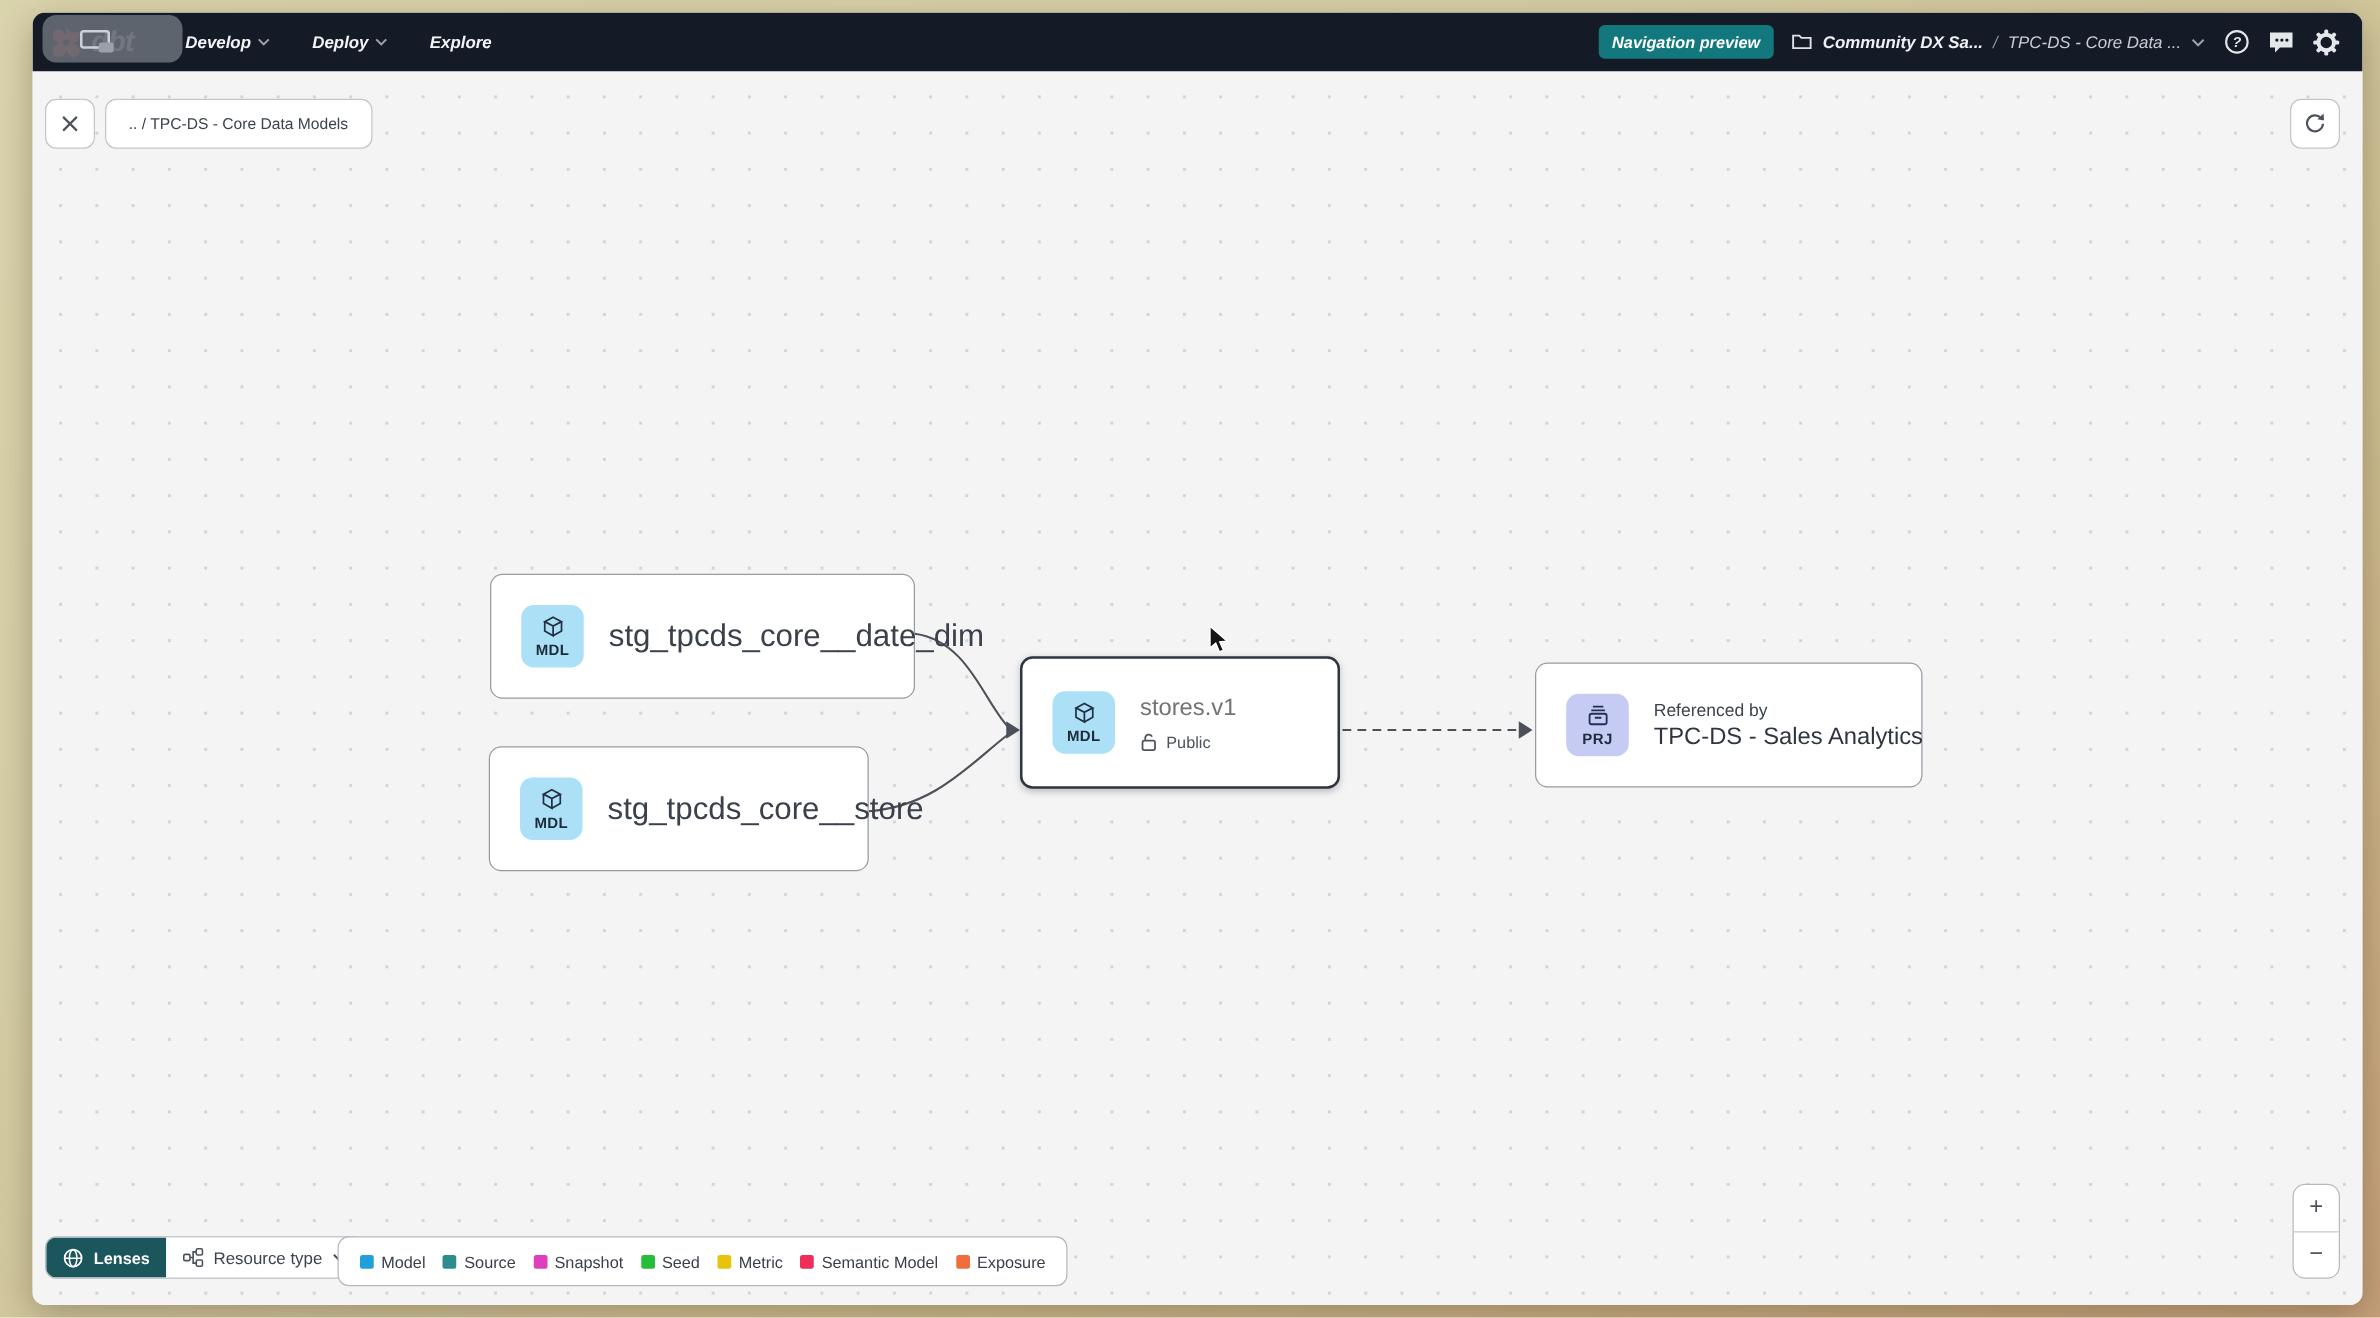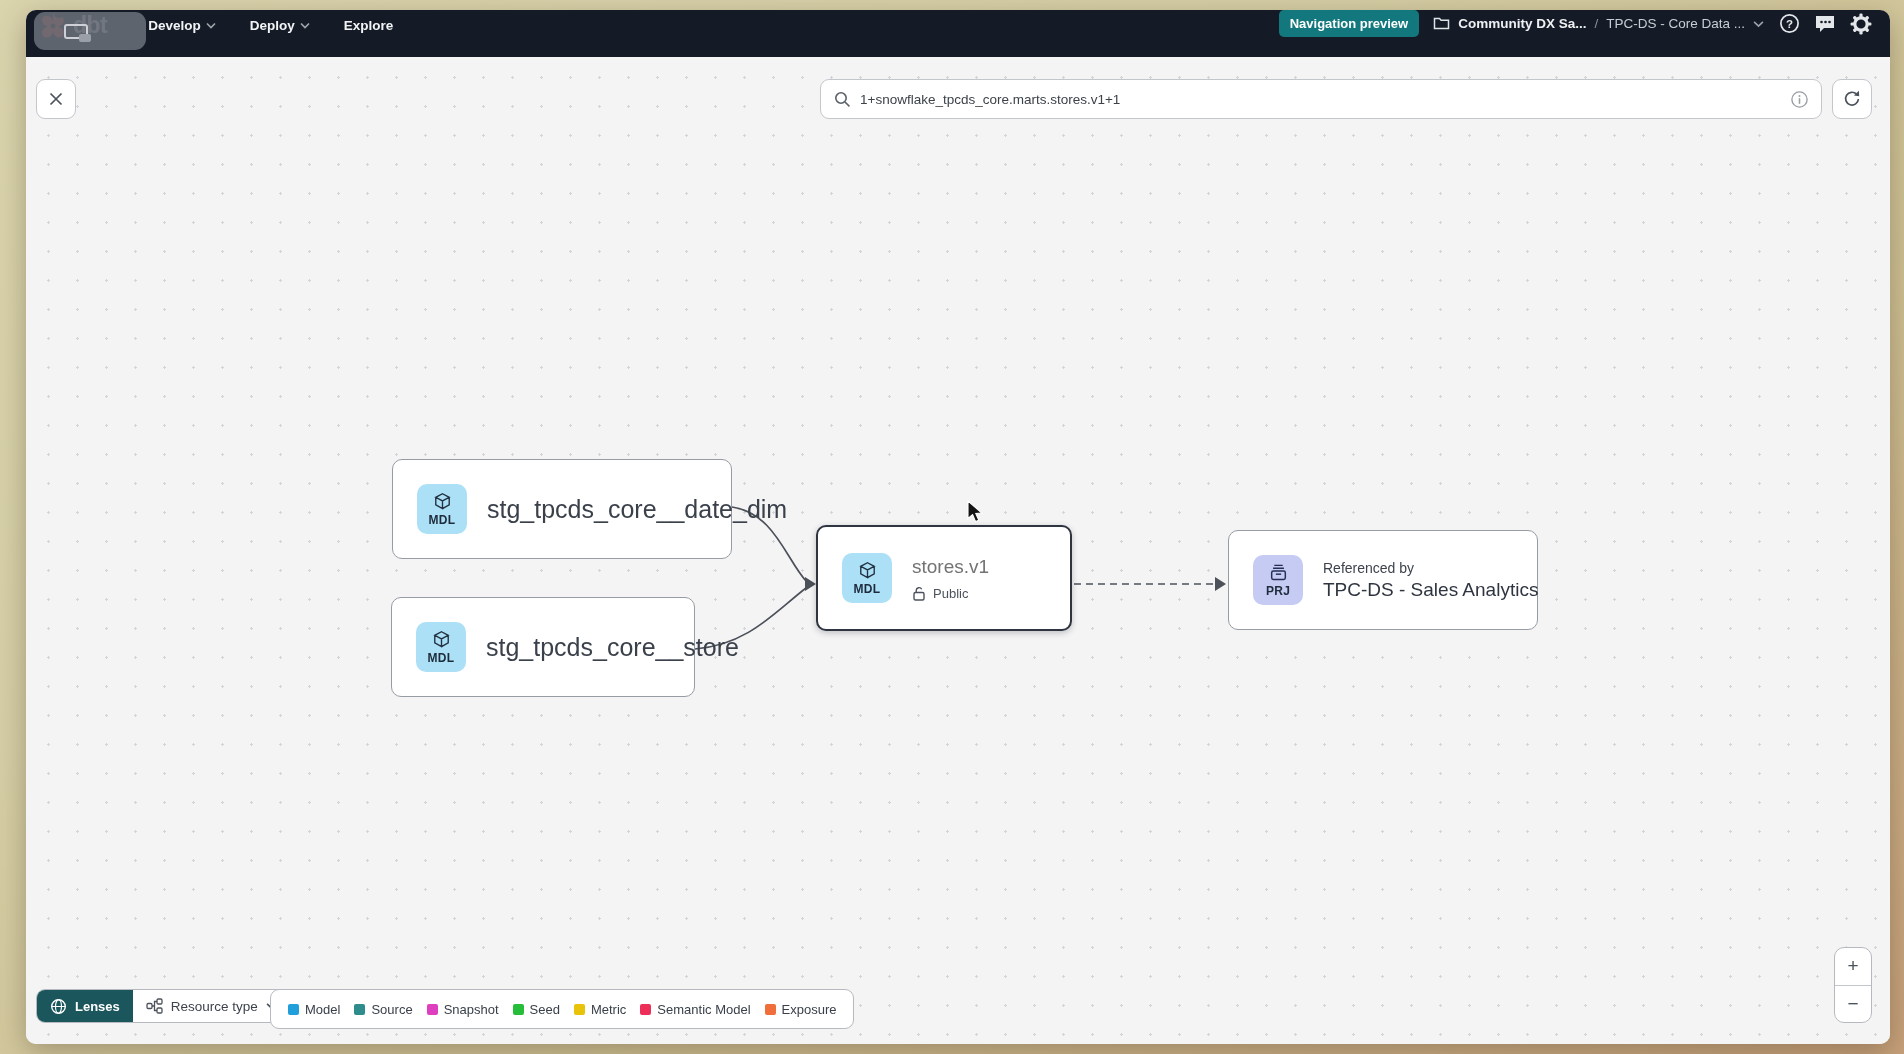--- a/index.html
+++ b/index.html
@@ -7,21 +7,21 @@
   body { background:linear-gradient(150deg,#dbd5ae 0%,#d6cfa6 35%,#cfc093 65%,#c7a07a 100%); position:relative; }
 
   
   .tab-nub { position:absolute; left:34px; top:12px; width:112px; height:38px; background:rgba(101,106,116,.92); border-radius:11px; z-index:30; display:flex; align-items:center; padding-left:30px; }
   .tab-nub .nub-ico { width:24px; height:15px; border:2px solid #cdd1d7; border-radius:3px; position:relative; }
   .tab-nub .nub-ico::after { content:""; position:absolute; right:-5px; bottom:-5px; width:12px; height:8px; background:#9a9fa8; border-radius:2px; }
 
   .window { position:absolute; left:26px; top:10px; width:1864px; height:1034px; border-radius:10px; overflow:hidden; box-shadow:0 8px 30px rgba(60,50,30,.35); background:#f4f4f5; }
 
   
-  .navbar { height:47px; background:#151b26; display:flex; align-items:flex-start; justify-content:space-between; padding:0 18px 0 12px; position:relative; z-index:5; }
+  .navbar { height:47px; background:#151b26; display:flex; align-items:center; justify-content:space-between; padding:0 18px 0 12px; position:relative; z-index:5;font-style:italic; }
   .nav-left { display:flex; align-items:center; gap:8px; }
   .logo { display:flex; align-items:center; gap:5px; margin-right:20px; }
   .logo-mark { width:30px; height:30px; position:relative; }
   .logo-mark svg { width:30px; height:30px; }
   .logo-text { color:#fff; font-size:23px; font-weight:bold; letter-spacing:-.5px; }
   .nav-item { display:flex; align-items:center; gap:5px; color:#f2f4f6; font-size:13.5px; font-weight:bold; padding:8px 13px; cursor:pointer; border-radius:5px; }
   .nav-item svg { opacity:.75; }
   .nav-right { display:flex; align-items:center; gap:14px; }
   .preview-badge { background:#12787d; color:#fff; font-size:13px; font-weight:bold; padding:6px 11px; border-radius:5px; }
   .crumbs { display:flex; align-items:center; gap:8px; color:#eef0f3; font-size:13.5px; }
@@ -160,31 +160,22 @@
       <polygon points="779,520 790,527 779,534" fill="#4b5059"></polygon>
       <path d="M 1048 527 L 1187 527" fill="none" stroke="#4b5059" stroke-width="1.7" stroke-dasharray="7 5"></path>
       <polygon points="1189,520 1200,527 1189,534" fill="#4b5059"></polygon>
     </svg>
 
     <div class="tool-btn close-btn">
       <svg width="16" height="16" viewBox="0 0 16 16">
           <path d="M2.5 2.5 L13.5 13.5 M13.5 2.5 L2.5 13.5" stroke="#4c525b" stroke-width="1.7"></path>
         </svg>
     </div>
-    <div class="search-bar">
-      <svg width="17" height="17" viewBox="0 0 17 17">
-          <circle cx="7" cy="7" r="5.2" fill="none" stroke="#5b6169" stroke-width="1.6"></circle>
-          <line x1="11" y1="11" x2="15.4" y2="15.4" stroke="#5b6169" stroke-width="1.6"></line>
-        </svg>
-      <input type="text" value="1+snowflake_tpcds_core.marts.stores.v1+1" style="">
-      <svg width="19" height="19" viewBox="0 0 19 19">
-          <circle cx="9.5" cy="9.5" r="7.6" fill="none" stroke="#9aa0a9" stroke-width="1.4"></circle>
-          <circle cx="9.5" cy="5.9" r="1" fill="#9aa0a9"></circle>
-          <rect x="8.7" y="8.1" width="1.6" height="6" rx="0.8" fill="#9aa0a9"></rect>
-        </svg>
+    <div class="crumb-chip">
+      <span>.. / TPC-DS - Core Data Models</span>
     </div>
     <div class="tool-btn refresh-btn">
       <svg width="20" height="20" viewBox="0 0 20 20">
         <path d="M 14.6 5.2 A 6.4 6.4 0 1 0 16.4 10" fill="none" stroke="#4c525b" stroke-width="1.7"></path>
         <polygon points="16.9,1.8 17.2,7.3 11.9,6.4" fill="#4c525b"></polygon>
       </svg>
     </div>
 
     <div class="node" style="left:366px; top:402px; width:340px; height:100px;">
       <div class="res-badge mdl">

